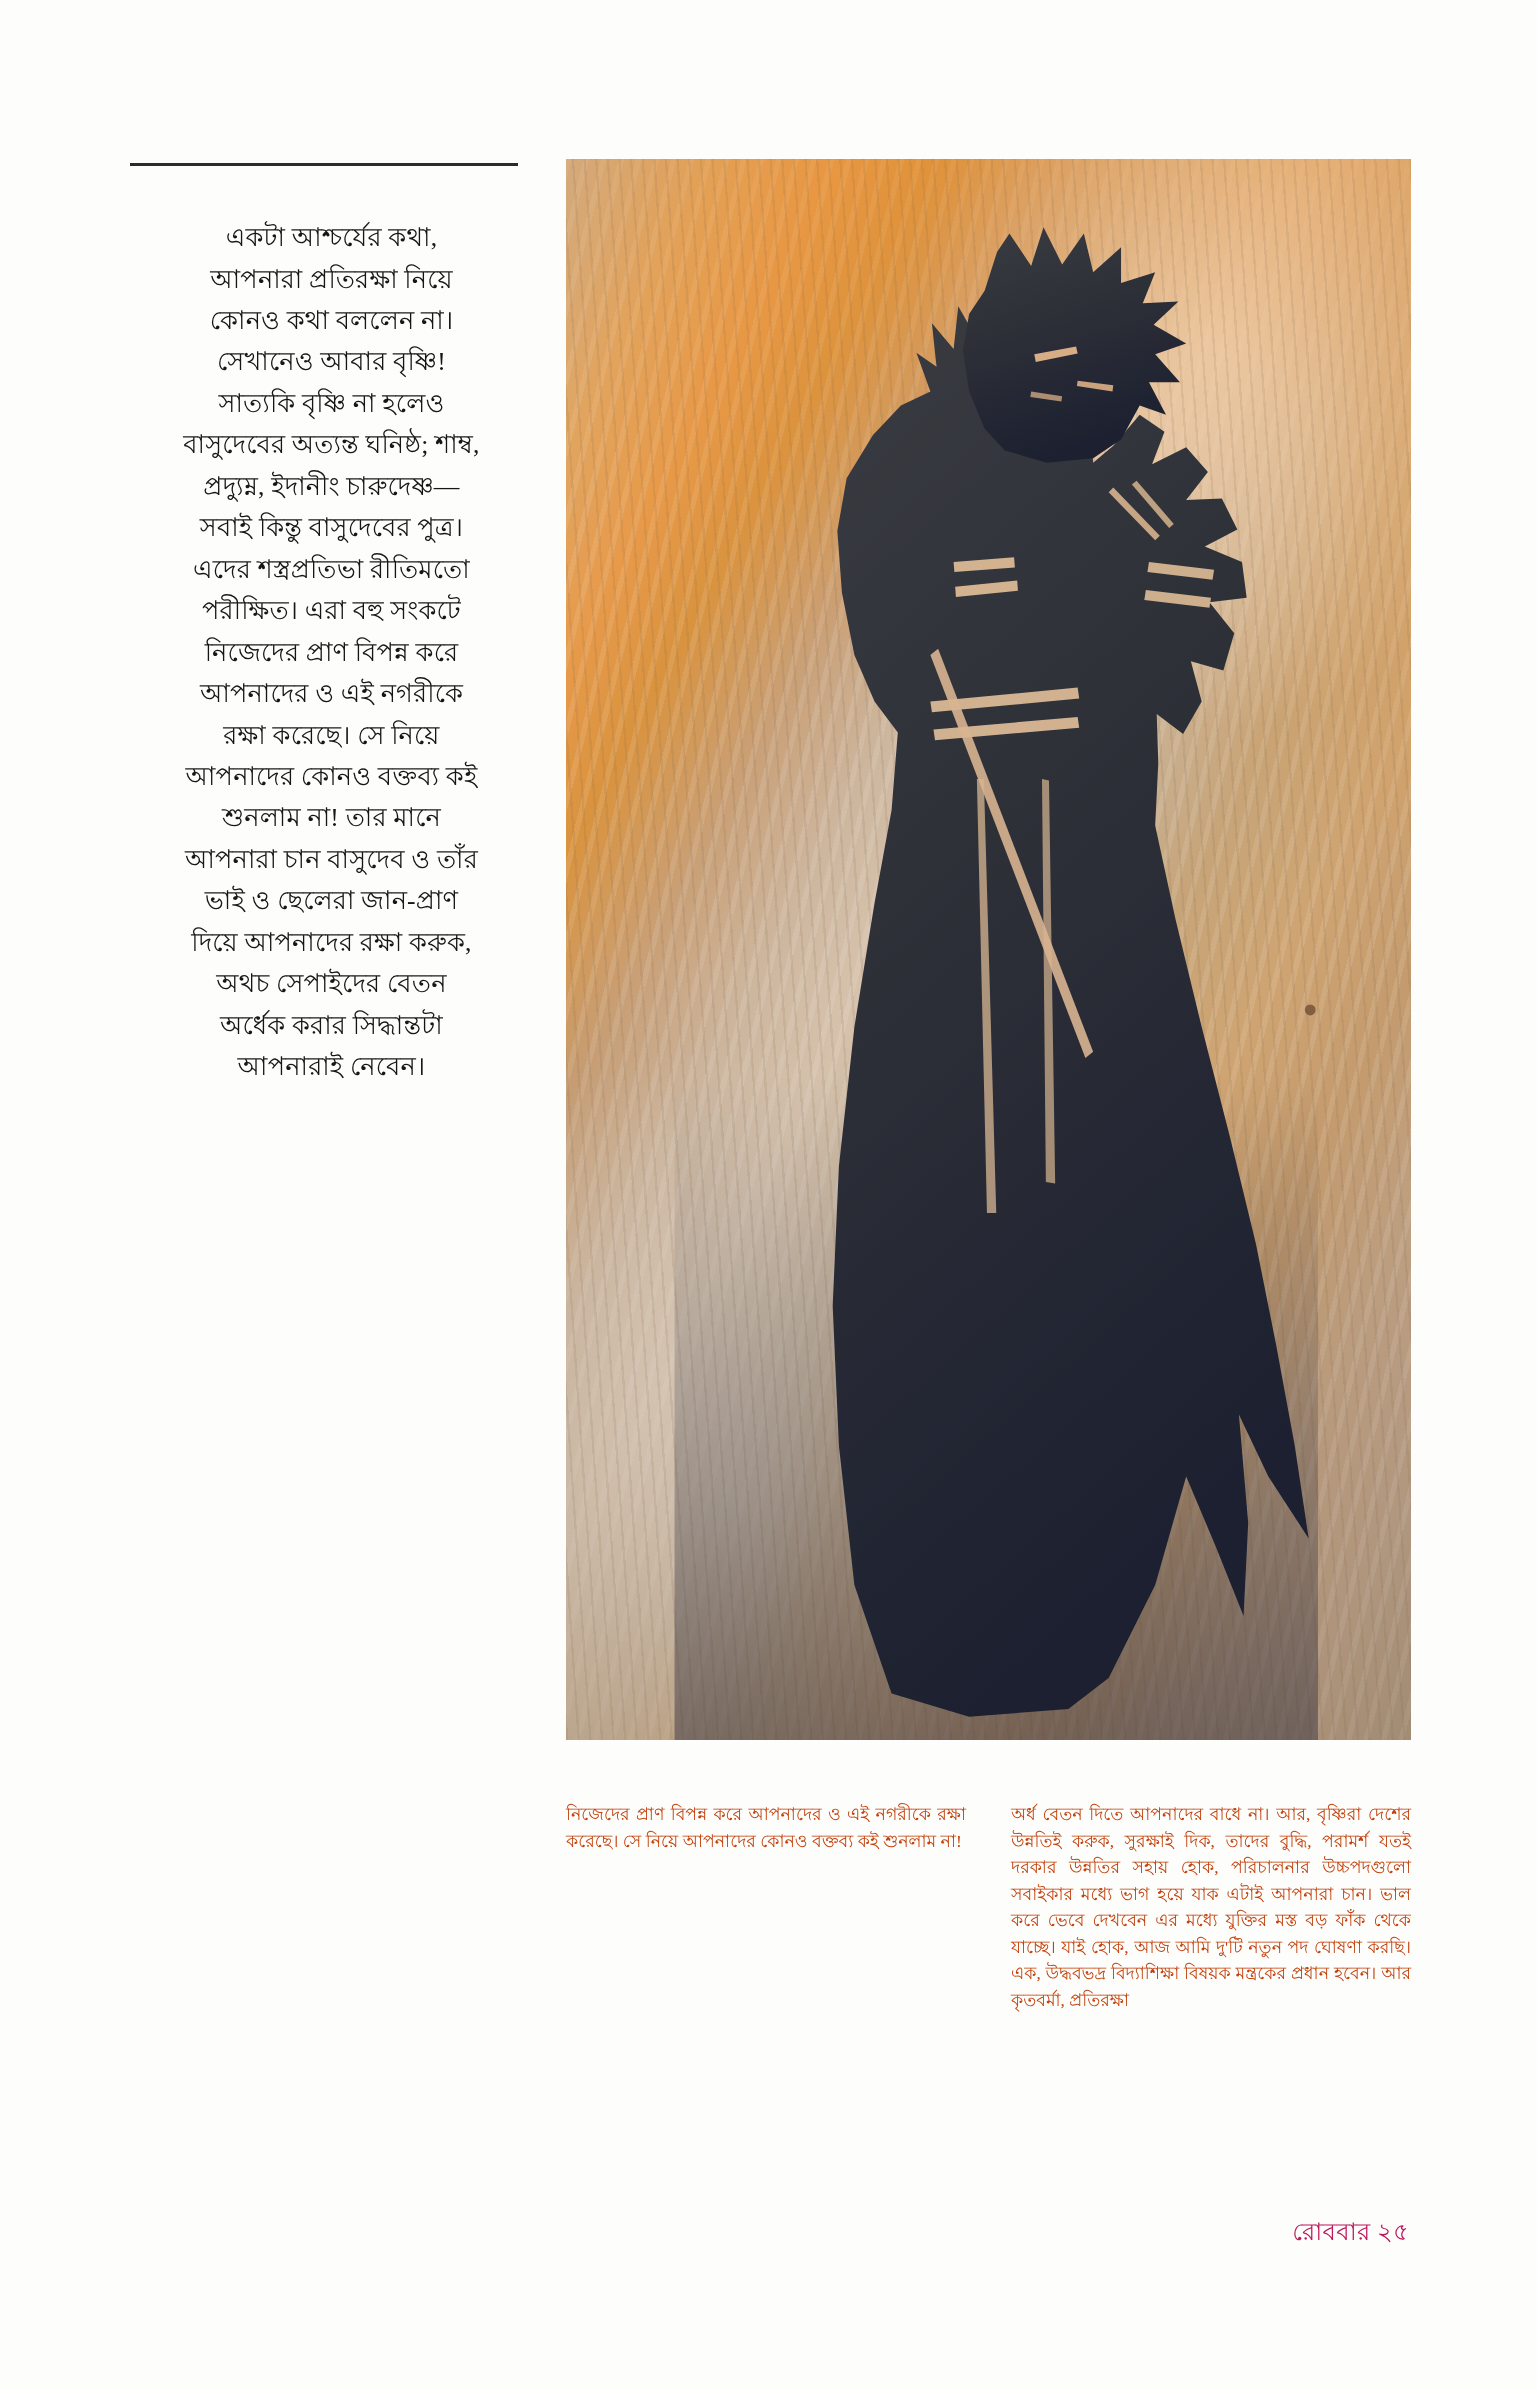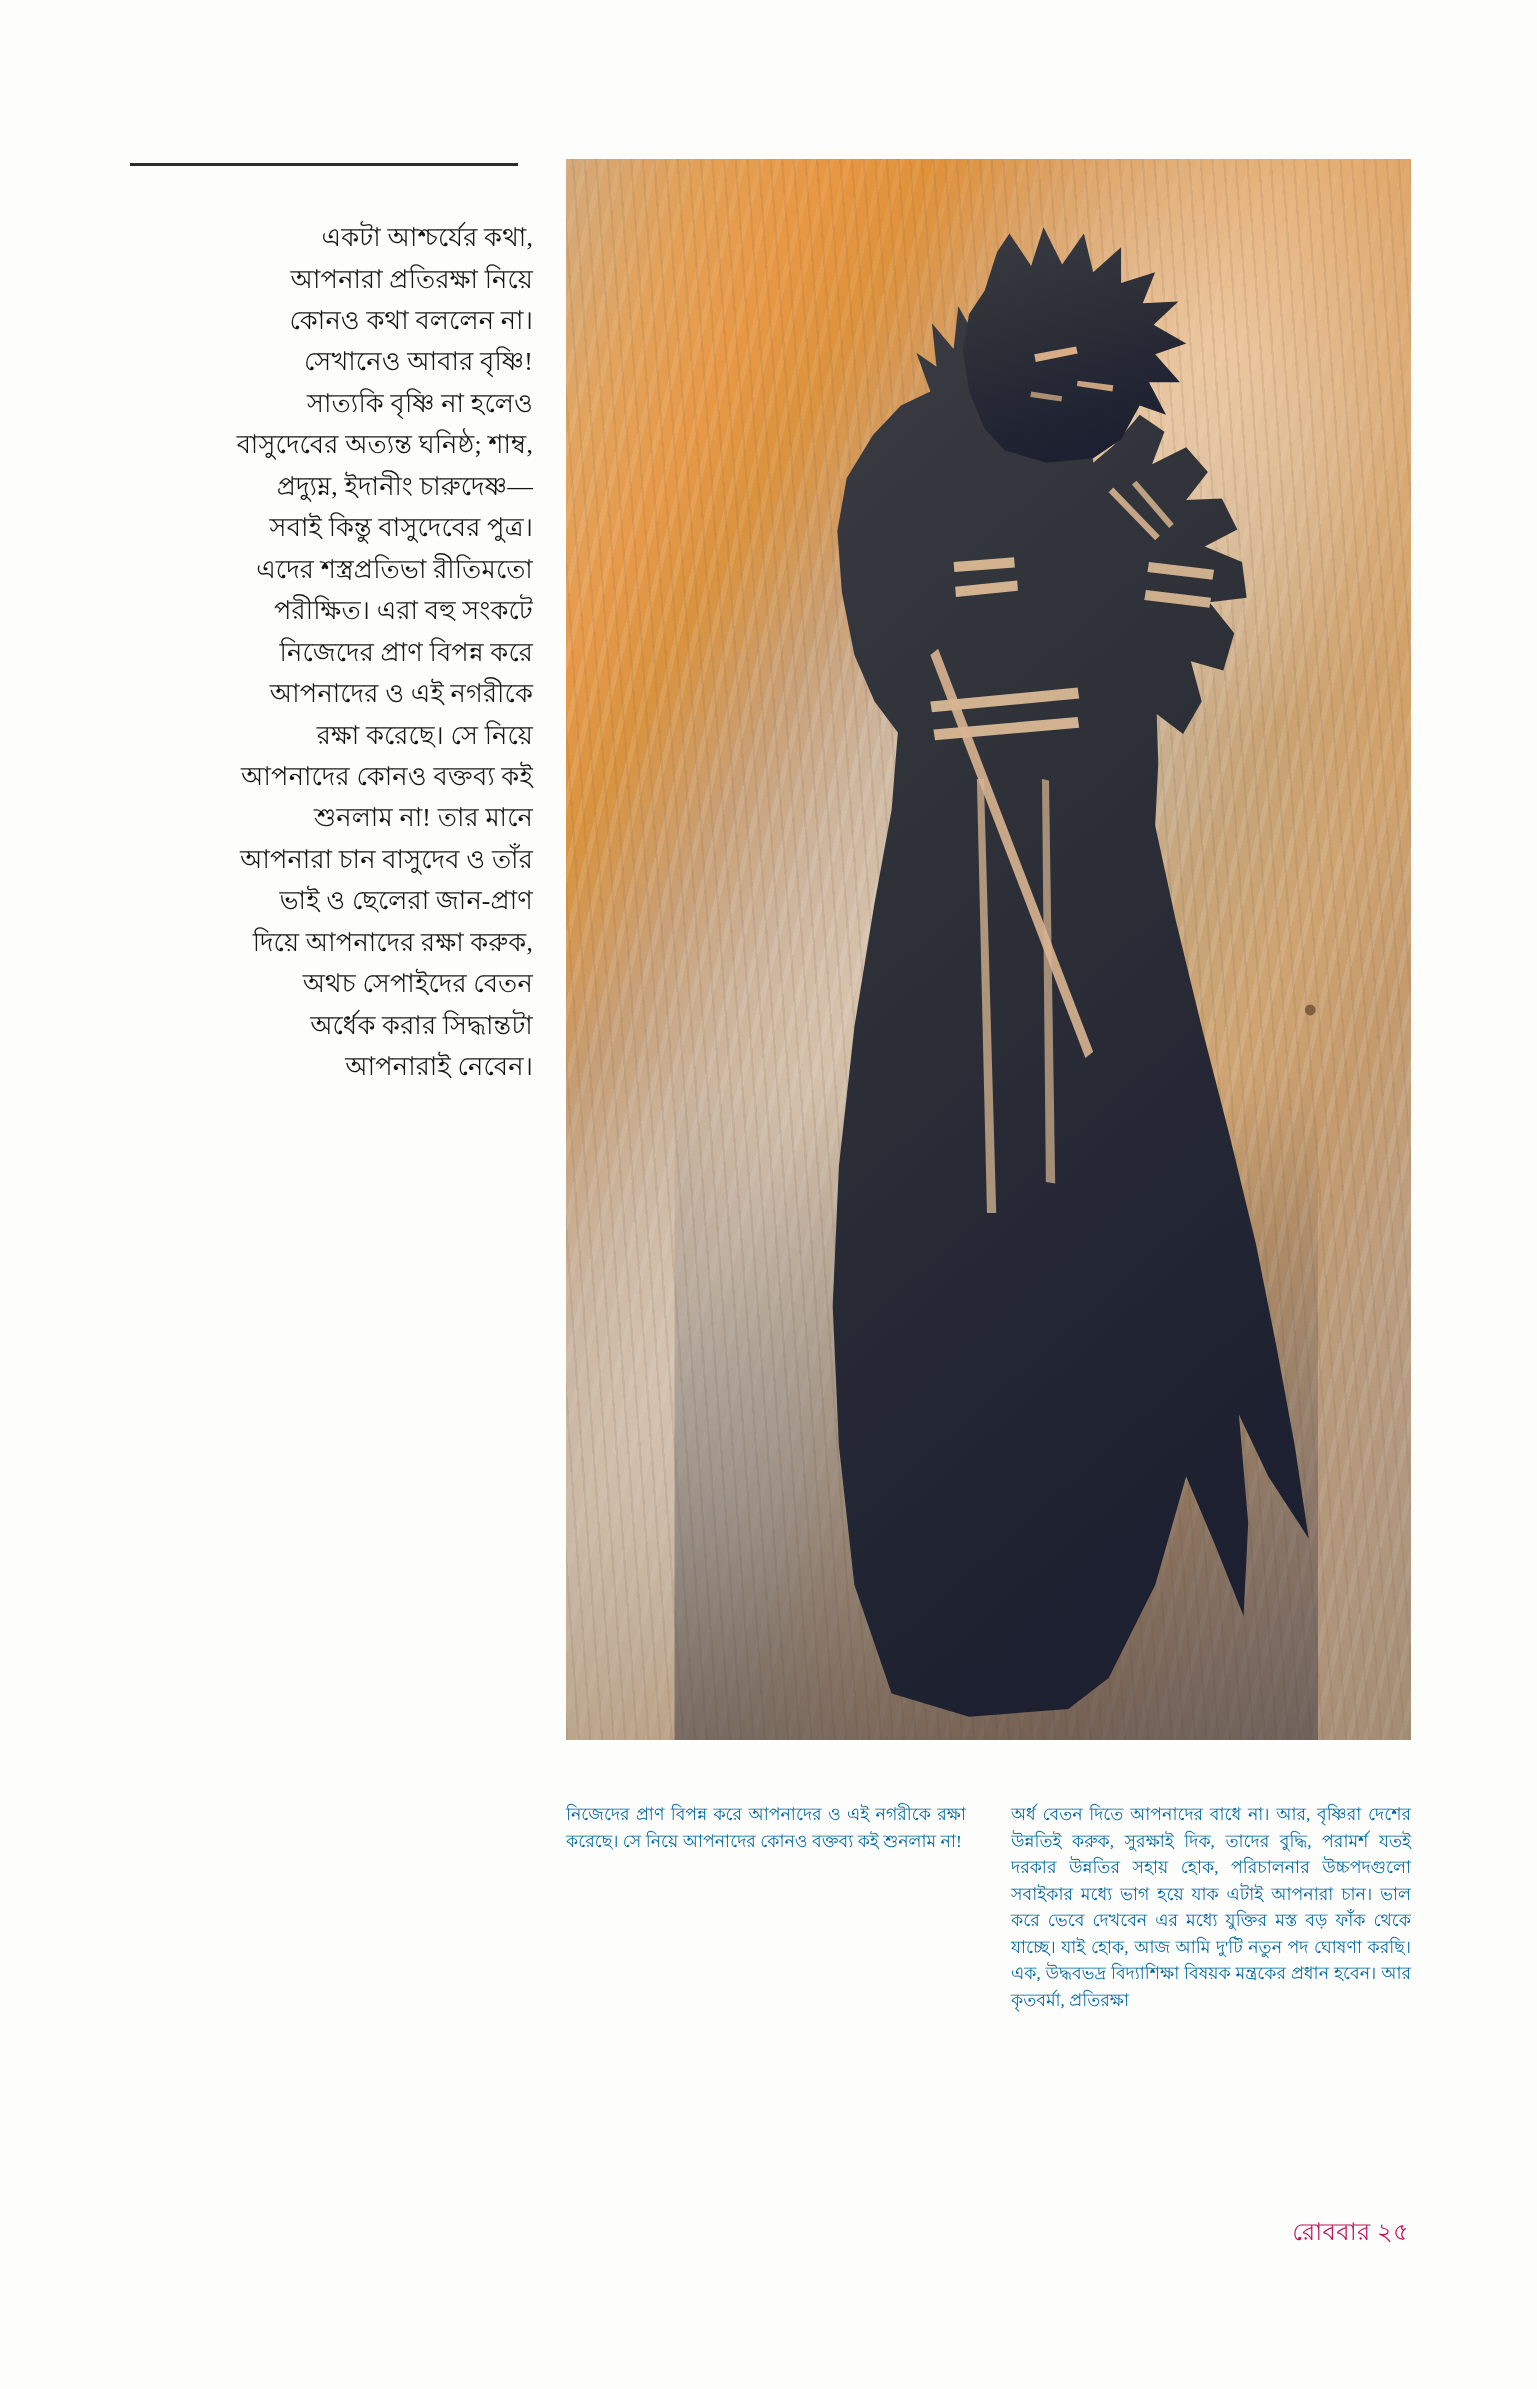--- a/index.html
+++ b/index.html
@@ -33,21 +33,21 @@
     width: 388px;
     height: 3.1px;
     background: #2b2b2b;
     margin-bottom: 51px;
   }
   .lead-text {
     font-size: 25.6px;
     line-height: 1.62;
     letter-spacing: 0.2px;
     color: #161616;
-    text-align: right;
+    text-align: center;
     white-space: pre-line;
   }
 
   
   .art-frame {
     position: absolute;
     left: 566px;
     top: 159px;
     width: 845px;
     height: 1581px;
@@ -112,21 +112,21 @@
     left: 566px;
     top: 1775px;
     width: 845px;
     display: flex;
     gap: 45px;
   }
   .col {
     width: 400px;
     font-size: 17.4px;
     line-height: 1.52;
-    color: #0369a1;
+    color: #c2410c;
     text-align: justify;
     white-space: pre-line;
   }
   .col p { margin: 0; }
   .col p.indent { text-indent: 26px; }
 
   .folio {
     position: absolute;
     right: 129px;
     top: 2213px;

